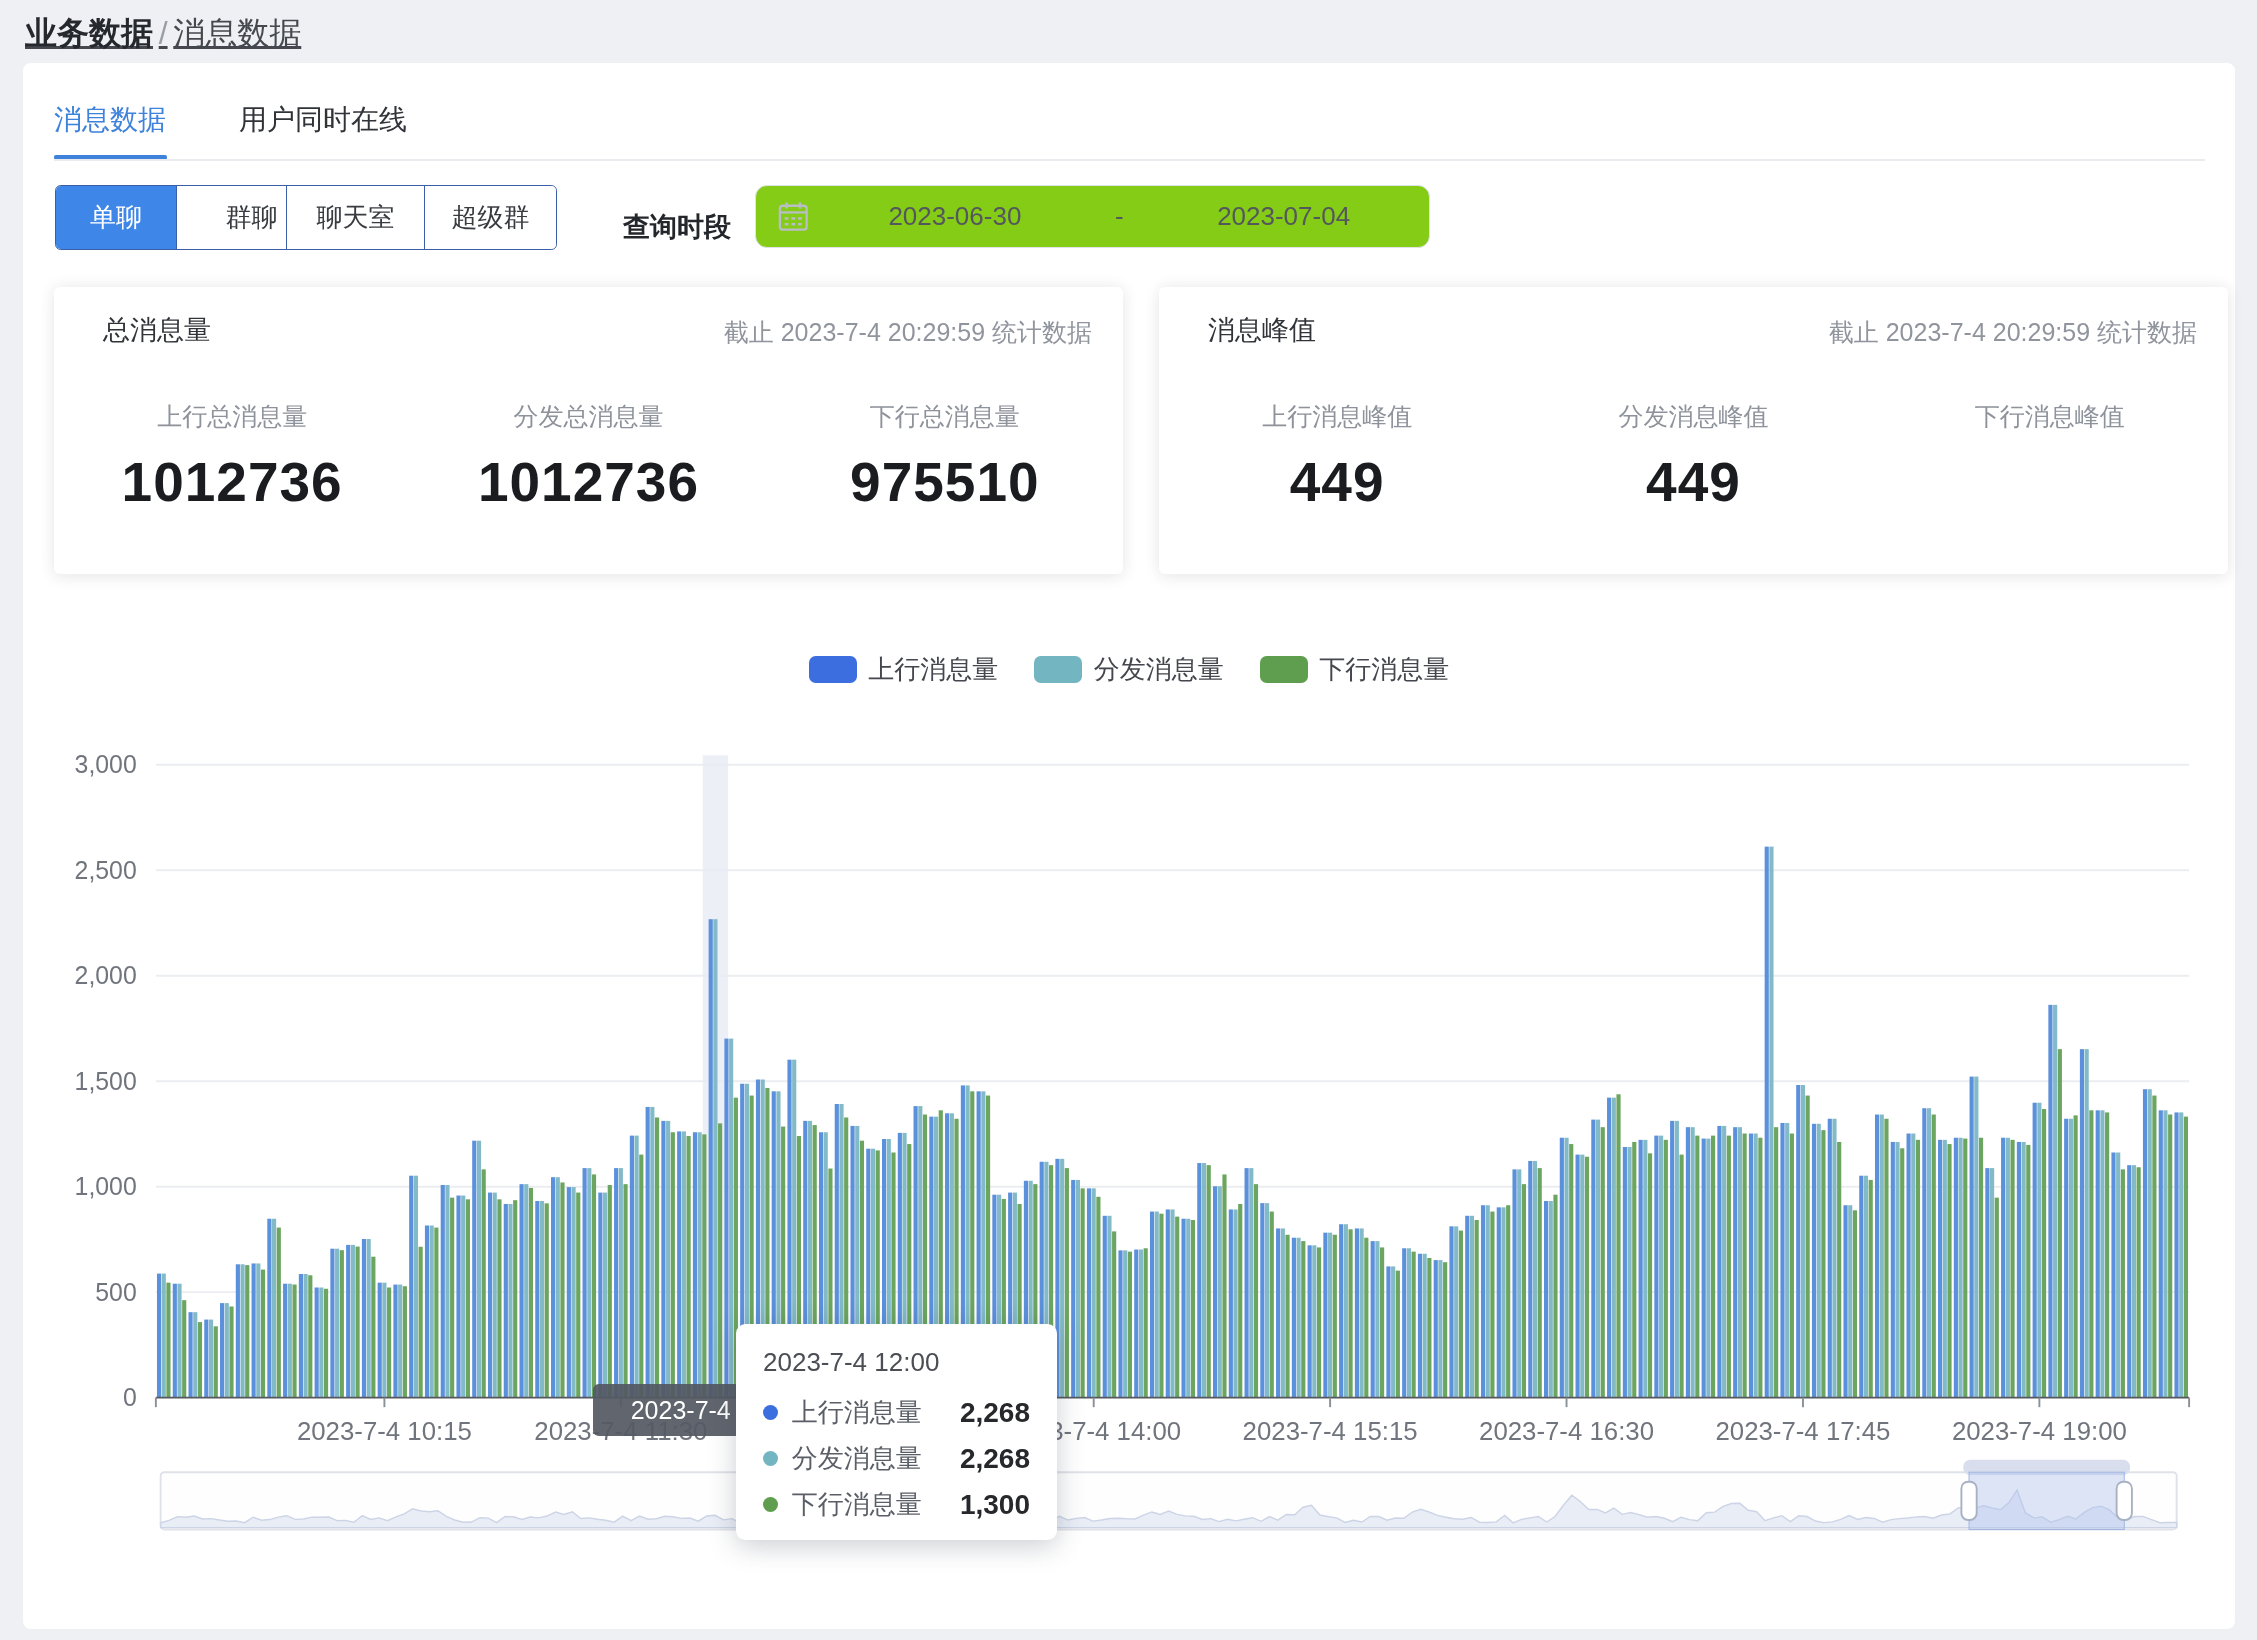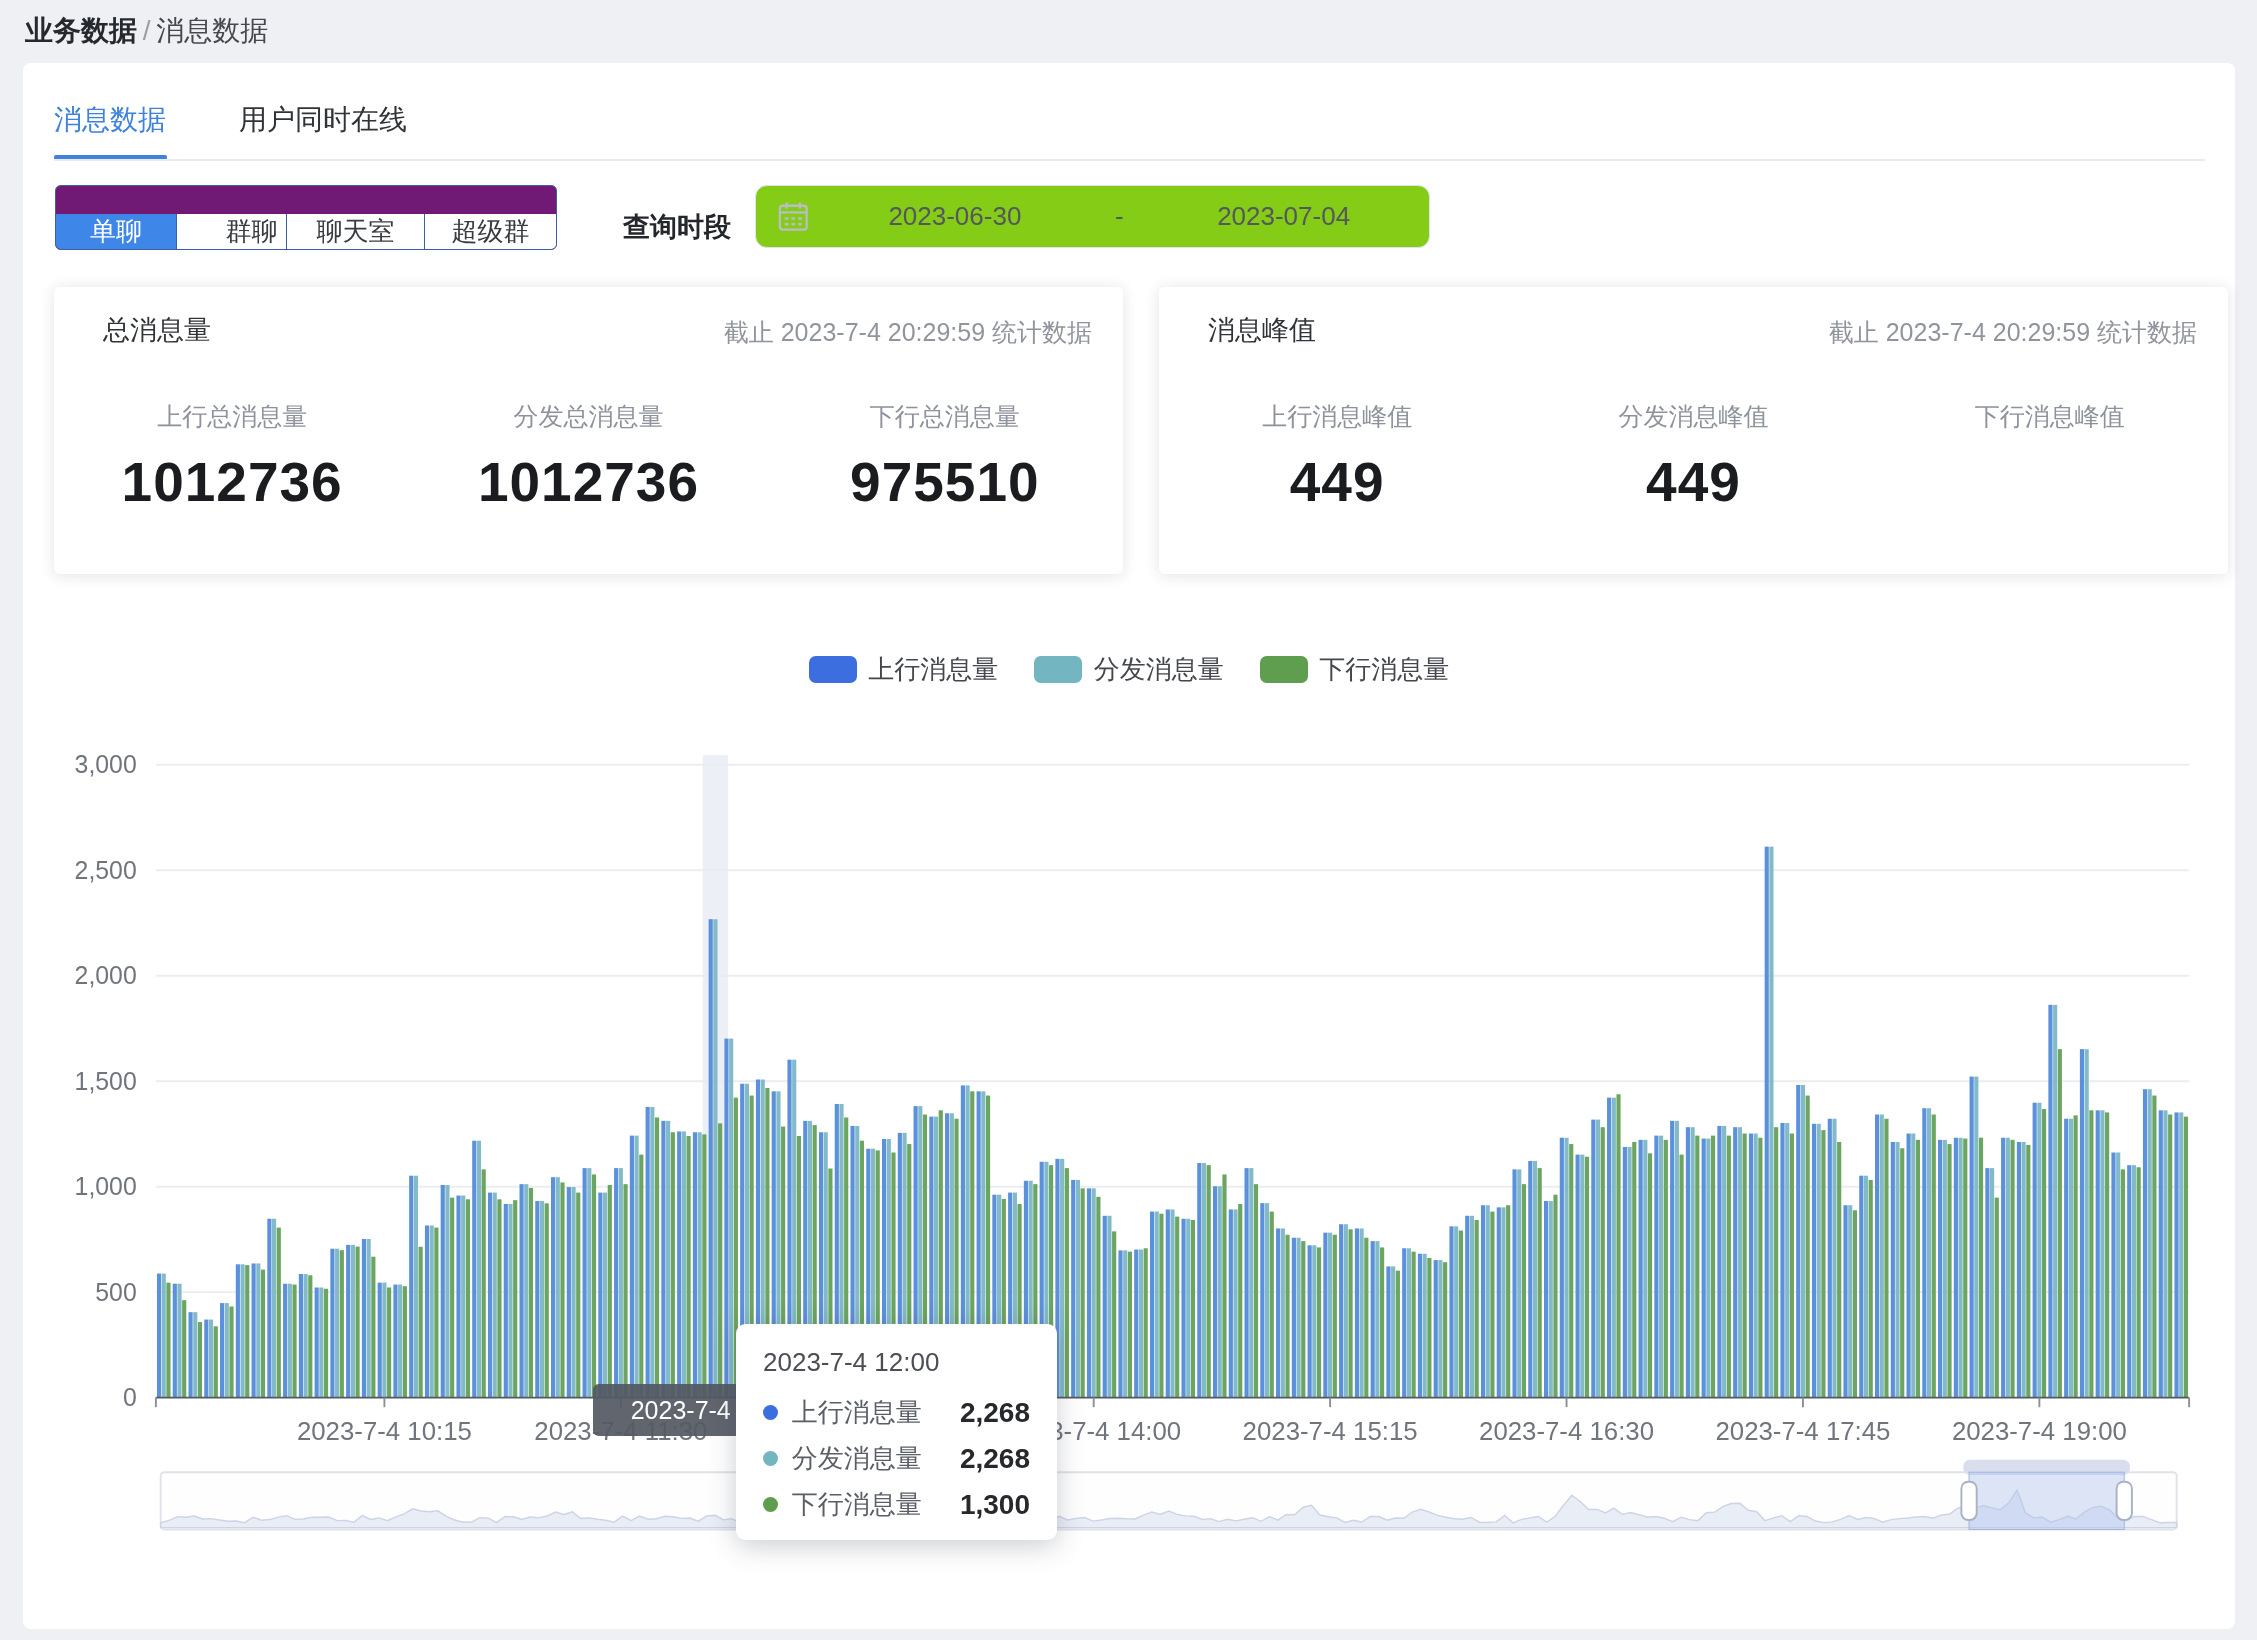--- a/index.html
+++ b/index.html
@@ -1,30 +1,30 @@
 <!DOCTYPE html>
 <html><head>
 <meta charset="utf-8">
 <style>
   html,body{margin:0;padding:0;background:#eef0f4;font-family:"Liberation Sans","DejaVu Sans",sans-serif;}
   .app{position:relative;width:2258px;height:1640px;background:#eef0f4;overflow:hidden;}
   
-  .breadcrumb{position:absolute;left:25px;top:11.5px;font-size:28px;color:#45484e;display:flex;align-items:center;gap:5.7px;}
+  .breadcrumb{position:absolute;left:25px;top:11.5px;font-size:32px;color:#45484e;display:flex;align-items:center;gap:5.7px;text-decoration:underline;}
   .bc-strong{font-weight:700;color:#25282d;}
   .bc-sep{color:#9a9ea6;}
   
   .main-card{position:absolute;left:23px;top:63px;width:2212px;height:1566px;background:#ffffff;border-radius:7.6px;}
   
   .tab{position:absolute;top:38px;font-size:28px;color:#303338;cursor:pointer;}
   .tab-1{left:31px;color:#3e82dc;}
   .tab-2{left:216px;}
   .tab-underline{position:absolute;left:31px;top:92px;width:113px;height:4.8px;background:#3e82dc;border-radius:1.9px;}
   .tab-separator{position:absolute;left:31px;top:96px;width:2151px;height:1.9px;background:#e9ebef;}
   
-  .seg{position:absolute;left:32px;top:122px;height:63px;display:flex;border:1.9px solid #3a5fa8;border-radius:5.7px;overflow:hidden;background:#701a75;align-items:flex-end;}
+  .seg{position:absolute;left:32px;top:122px;height:63px;display:flex;border:1.9px solid #3a5fa8;border-radius:5.7px;overflow:hidden;background:#e5e5e5;}
   .seg-btn{display:flex;align-items:center;justify-content:center;font-size:26px;color:#383b40;background:#fff;border:none;border-left:1.9px solid #3a5fa8;cursor:pointer;padding:0;}
   .seg-btn:first-child{border-left:none;}
   .seg-btn.active{background:#3e87e8;color:#ffffff;}
   .sb-1{width:120px;}.sb-2{width:110px;padding-left:40px;}.sb-3{width:138px;}.sb-4{width:132px;}
   .query-label{position:absolute;left:600px;top:132px;height:63px;display:flex;align-items:center;font-size:27px;font-weight:700;color:#23262b;}
   .date-range{position:absolute;left:732px;top:122px;width:675px;height:63px;border:1.9px solid #e0e3e9;border-radius:12px;background:#84cc16;display:flex;align-items:center;box-sizing:border-box;cursor:pointer;}
   .cal-icon{margin-left:21px;width:32.5px;height:32.5px;flex:0 0 auto;}
   .date-val{flex:1;text-align:center;font-size:26px;color:#54575d;}
   .date-sep{width:38px;text-align:center;font-size:26px;color:#54575d;}
   

